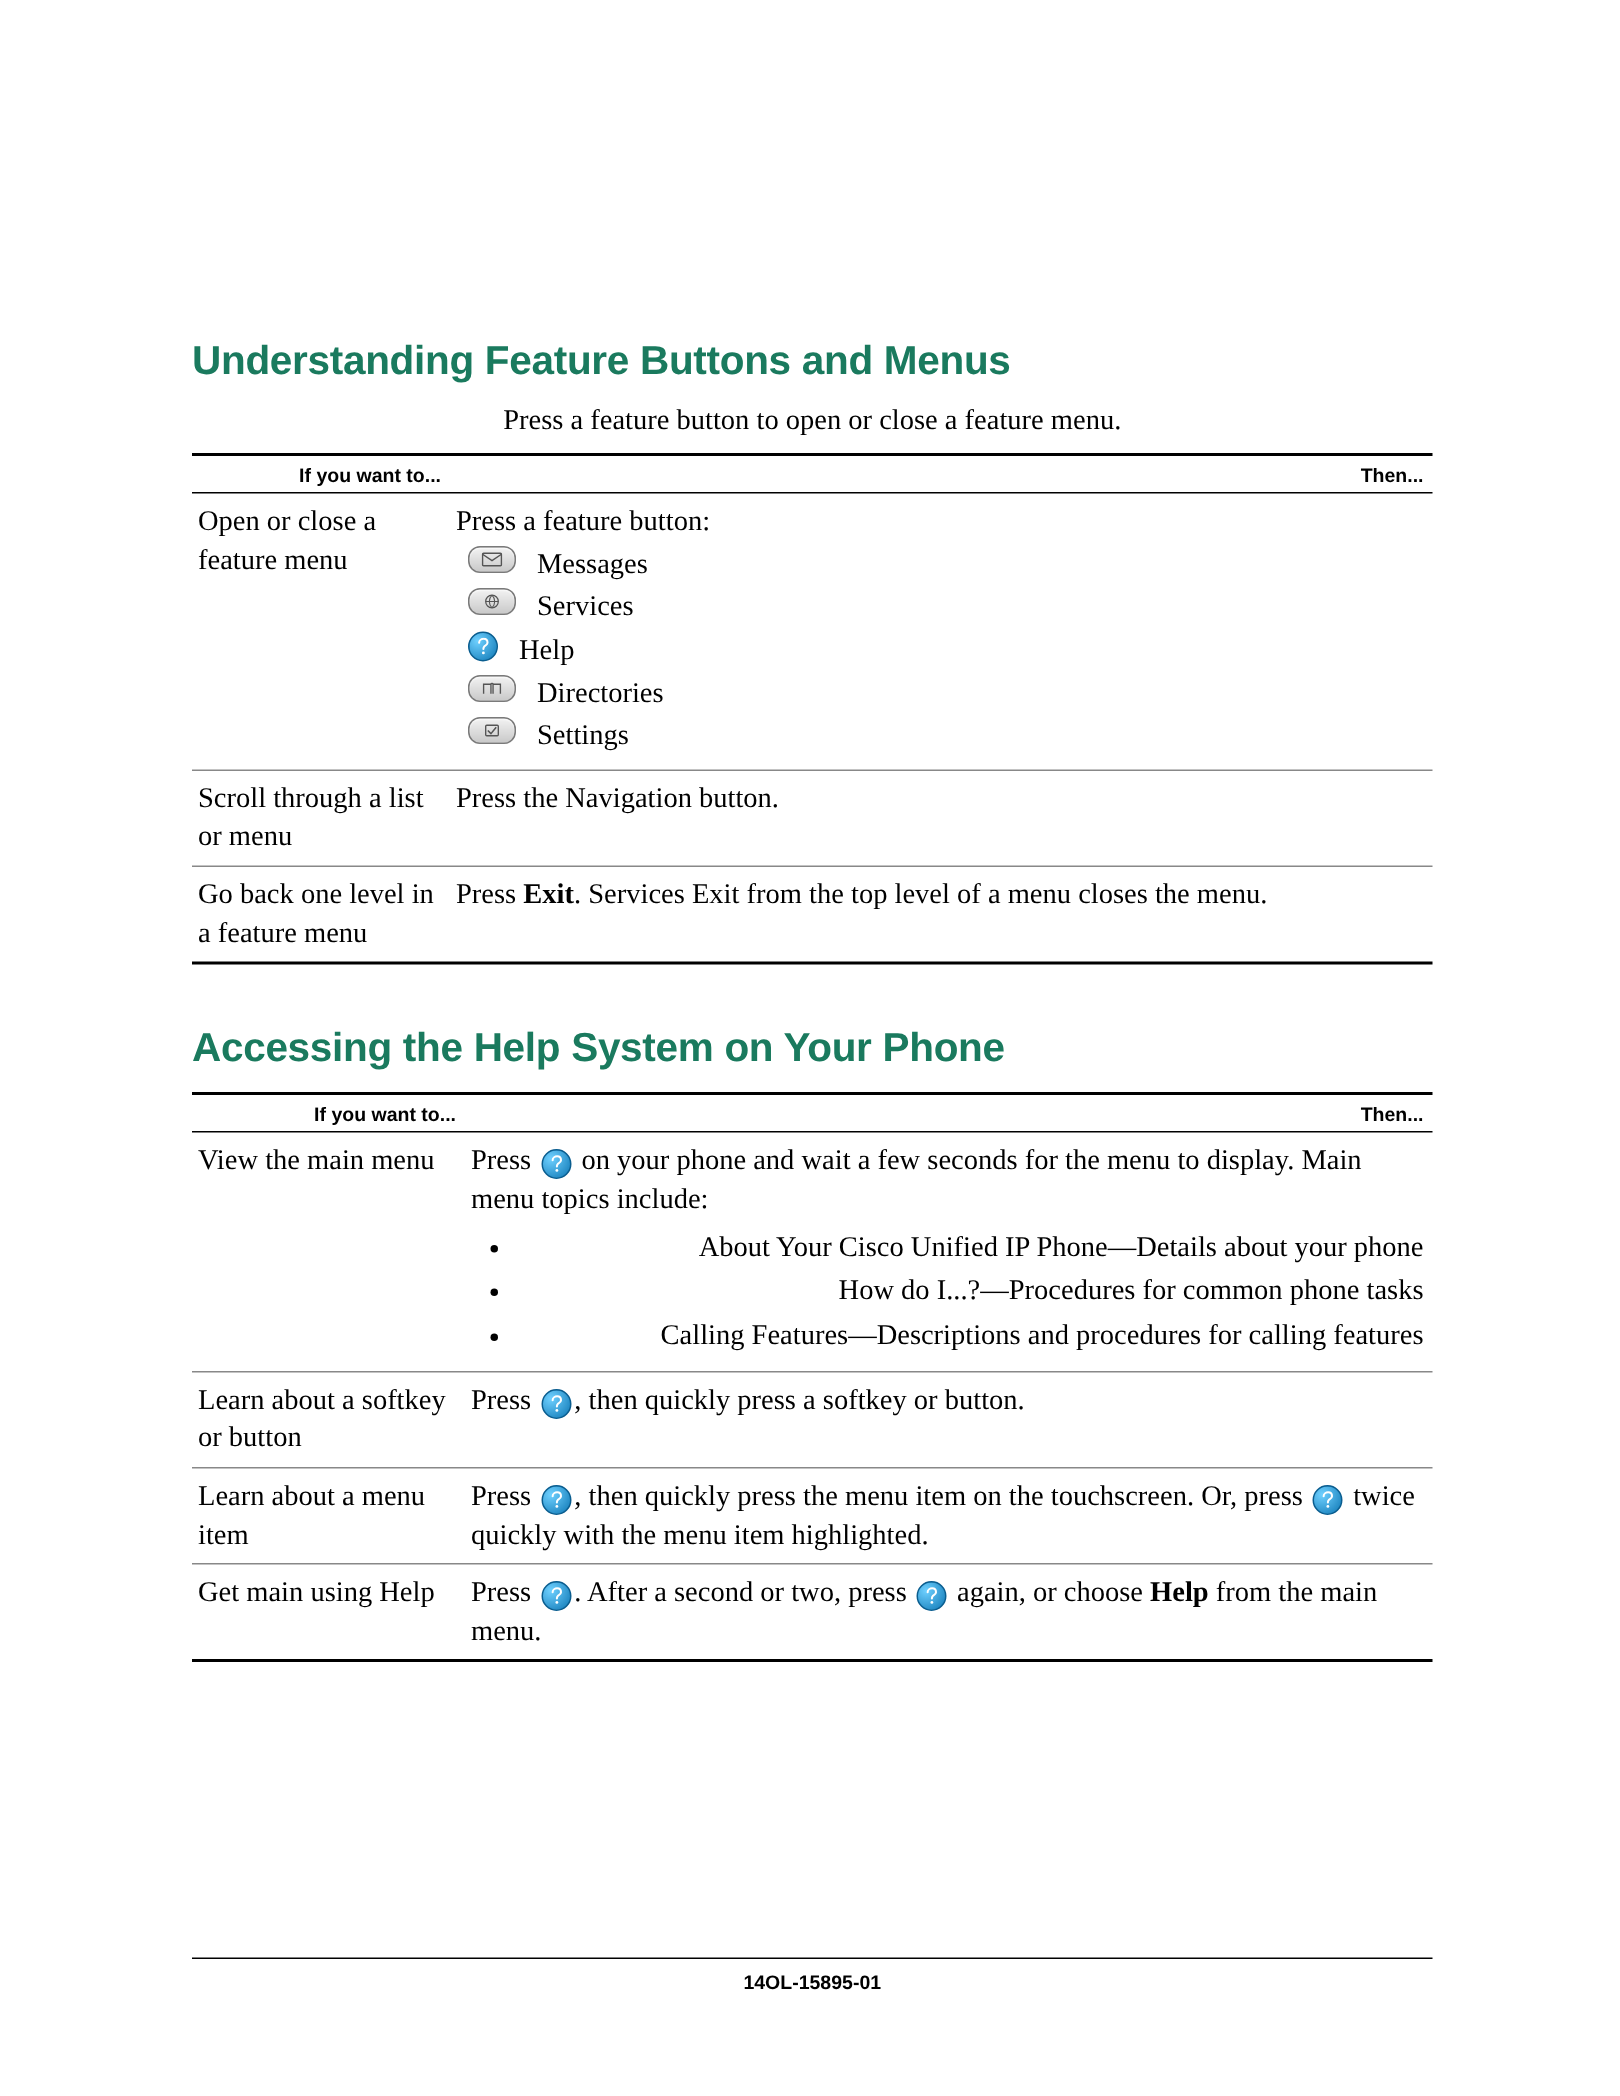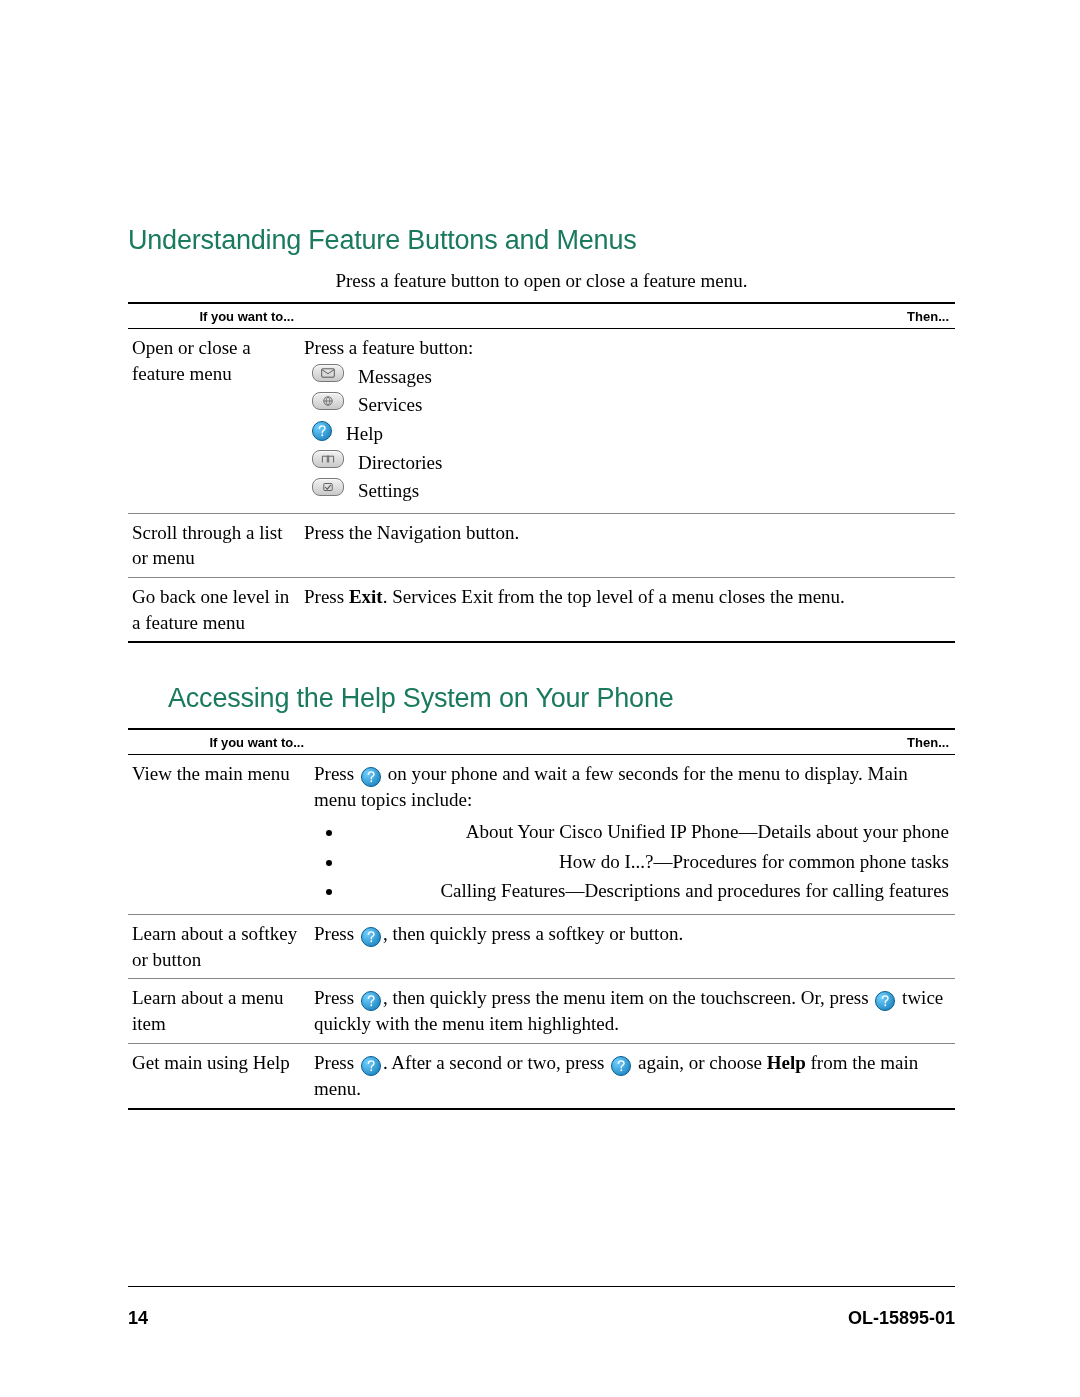--- a/index.html
+++ b/index.html
@@ -10,29 +10,28 @@
     color: #000;
     width: 1080px;
     height: 1397px;
     position: relative;
   }
   .page {
     padding: 225px 125px 0 128px;
   }
   h2 {
     font-family: Arial, Helvetica, sans-serif;
-    font-weight: normal;
+    font-weight: bold;
     color: #1a7a5e;
     font-size: 27px;
     margin: 0 0 14px 0;
     letter-spacing: -0.2px;
   }
   h2.second {
     margin-top: 40px;
-    margin-left: 40px;
   }
   .intro {
     font-size: 19px;
     margin: 0 0 10px 0;
     text-align: center;
   }
   table {
     border-collapse: collapse;
     width: 100%;
     font-size: 19px;
@@ -94,26 +93,26 @@
     display: inline-flex;
     vertical-align: -3px;
     margin: 0 2px;
   }
   .footer {
     position: absolute;
     bottom: 68px;
     left: 128px;
     right: 125px;
     border-top: 1px solid #000;
-    padding-top: 21px;
+    padding-top: 8px;
     font-family: Arial, Helvetica, sans-serif;
     font-weight: bold;
-    font-size: 18px;
+    font-size: 13px;
     display: flex;
-    justify-content: space-between;
+    justify-content: center;
   }
   b.sans { font-family: inherit; font-weight: bold; }
 </style>
 </head>
 <body>
 
 <div class="page">
 
   <h2>Understanding Feature Buttons and Menus</h2>
   <p class="intro">Press a feature button to open or close a feature menu.</p>

